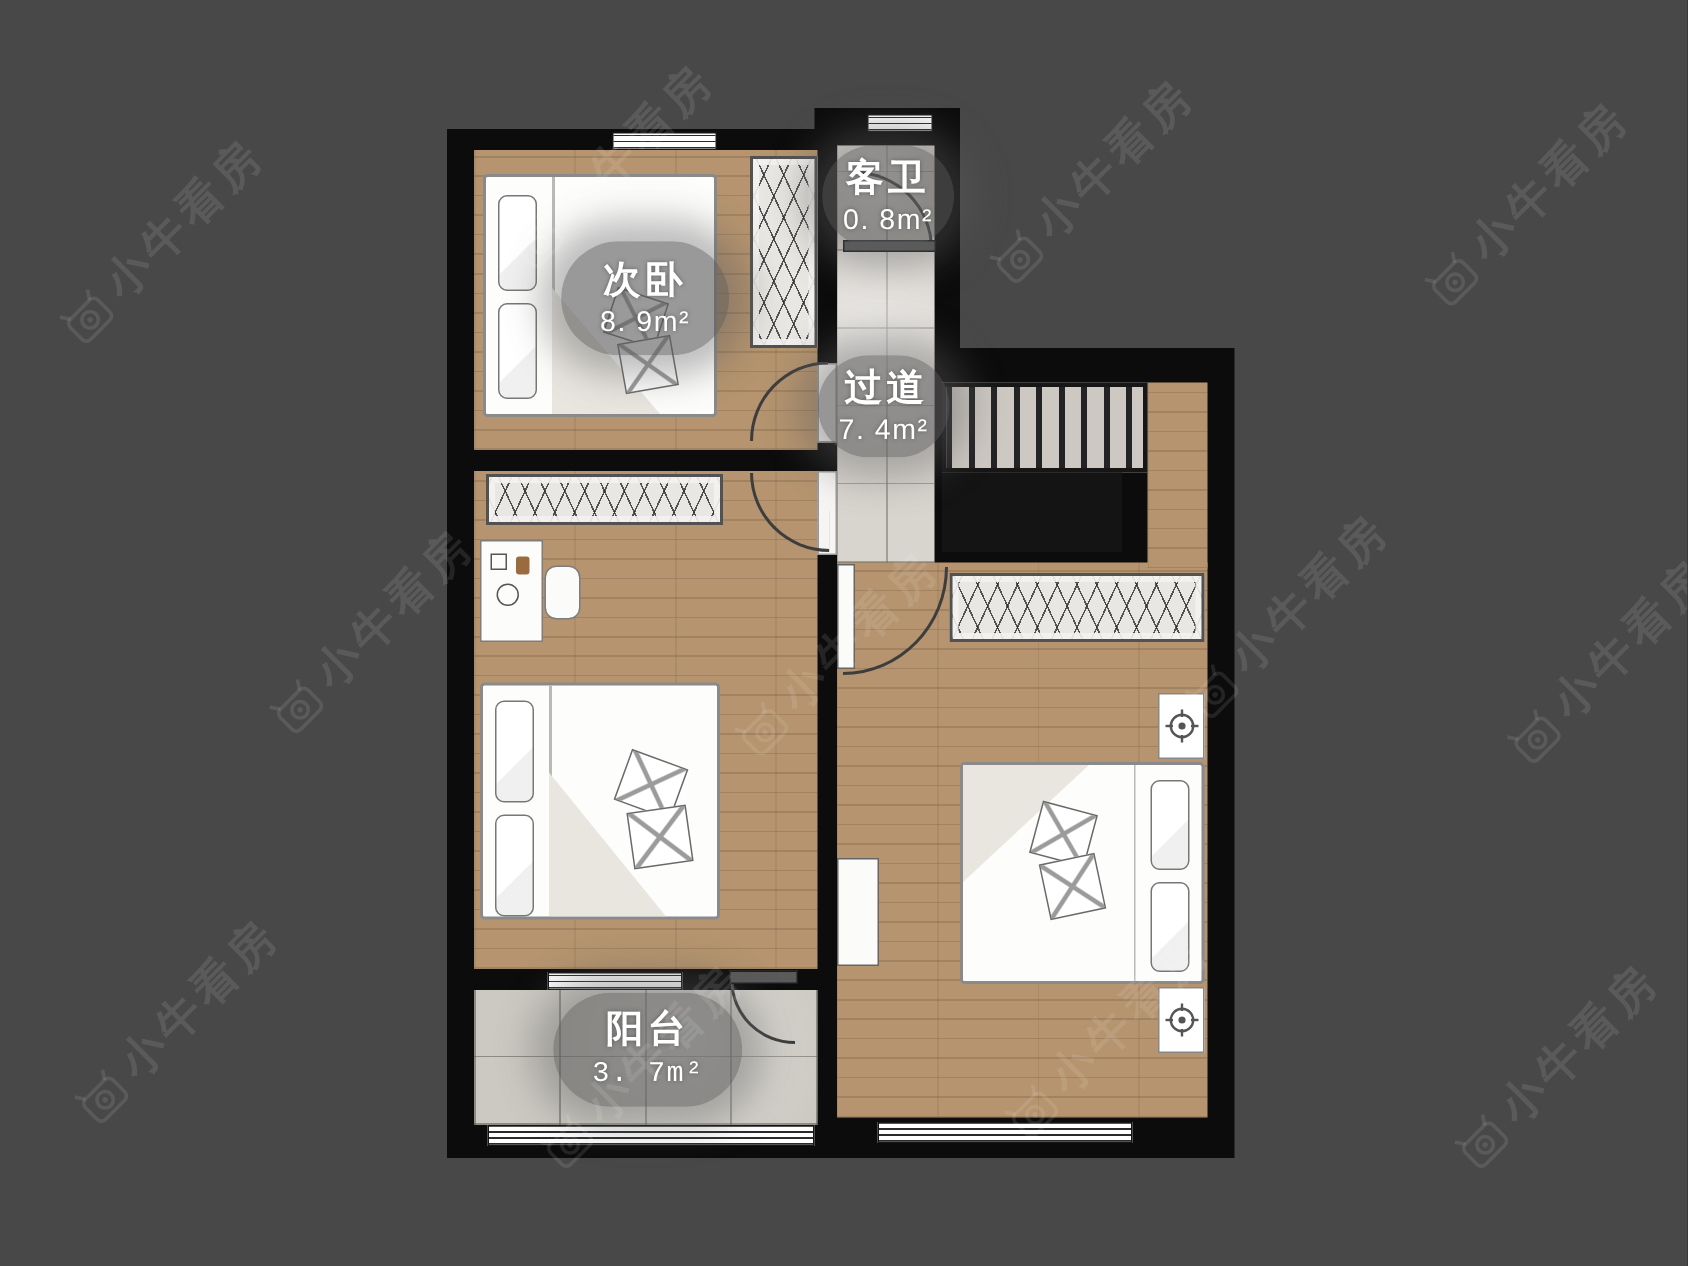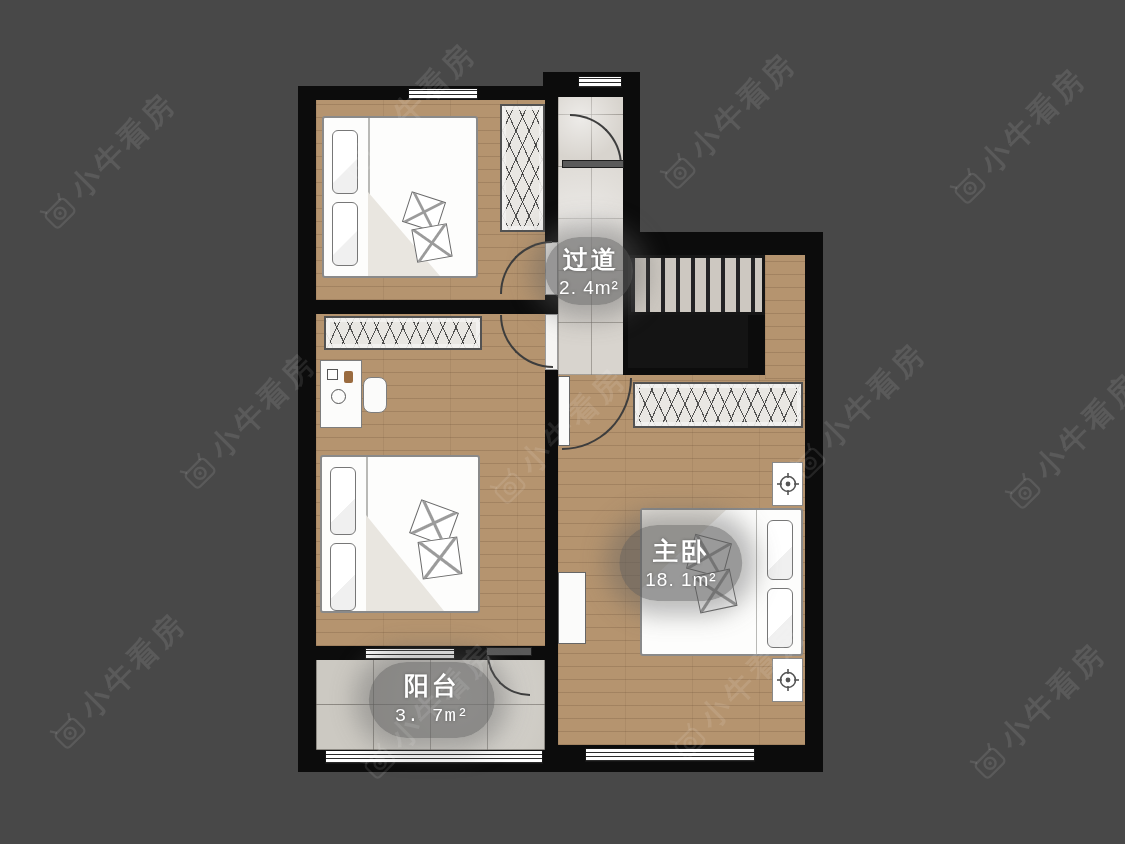--- a/index.html
+++ b/index.html
@@ -182,27 +182,31 @@
       <circle cx="12" cy="12" r="7.5"></circle>
         <circle cx="12" cy="12" r="2.4" fill="#555" stroke="none"></circle>
       <line x1="12" y1="1" x2="12" y2="6"></line>
         <line x1="12" y1="18" x2="12" y2="23"></line>
       <line x1="1" y1="12" x2="6" y2="12"></line>
         <line x1="18" y1="12" x2="23" y2="12"></line>
     </svg>
   </div>
   <div class="leaf-white" style="left:558px;top:572px;width:28px;height:72px;"></div>
 
+  <div class="capsule" style="left:430px;top:199px;">
+    <div class="room-name">次卧</div>
+    <div class="room-area">8. 9m²</div>
+  </div>
+  <div class="capsule small" style="left:592px;top:131px;">
+    <div class="room-name">客卫</div>
+    <div class="room-area">0. 8m²</div>
+  </div>
   <div class="capsule small" style="left:589px;top:271px;text-align:right;">
     <div class="room-name">过道</div>
-    <div class="room-area">2. 4m²</div>
-  </div>
-  <div class="capsule" style="left:681px;top:563px;">
-    <div class="room-name">主卧</div>
-    <div class="room-area">18. 1m²</div>
+    <div class="room-area">7. 4m²</div>
   </div>
   <div class="capsule" style="left:432px;top:700px;font-family:Liberation Mono, monospace;">
     <div class="room-name">阳台</div>
     <div class="room-area">3. 7m²</div>
   </div>
 
   <div class="wm" style="left:20px;top:140px;">
       <svg width="34" height="30" viewBox="0 0 34 30" fill="none" stroke="currentColor" stroke-width="2.4">
         <path d="M8 8 L4 2"></path>
         <path d="M26 8 L30 2"></path>

